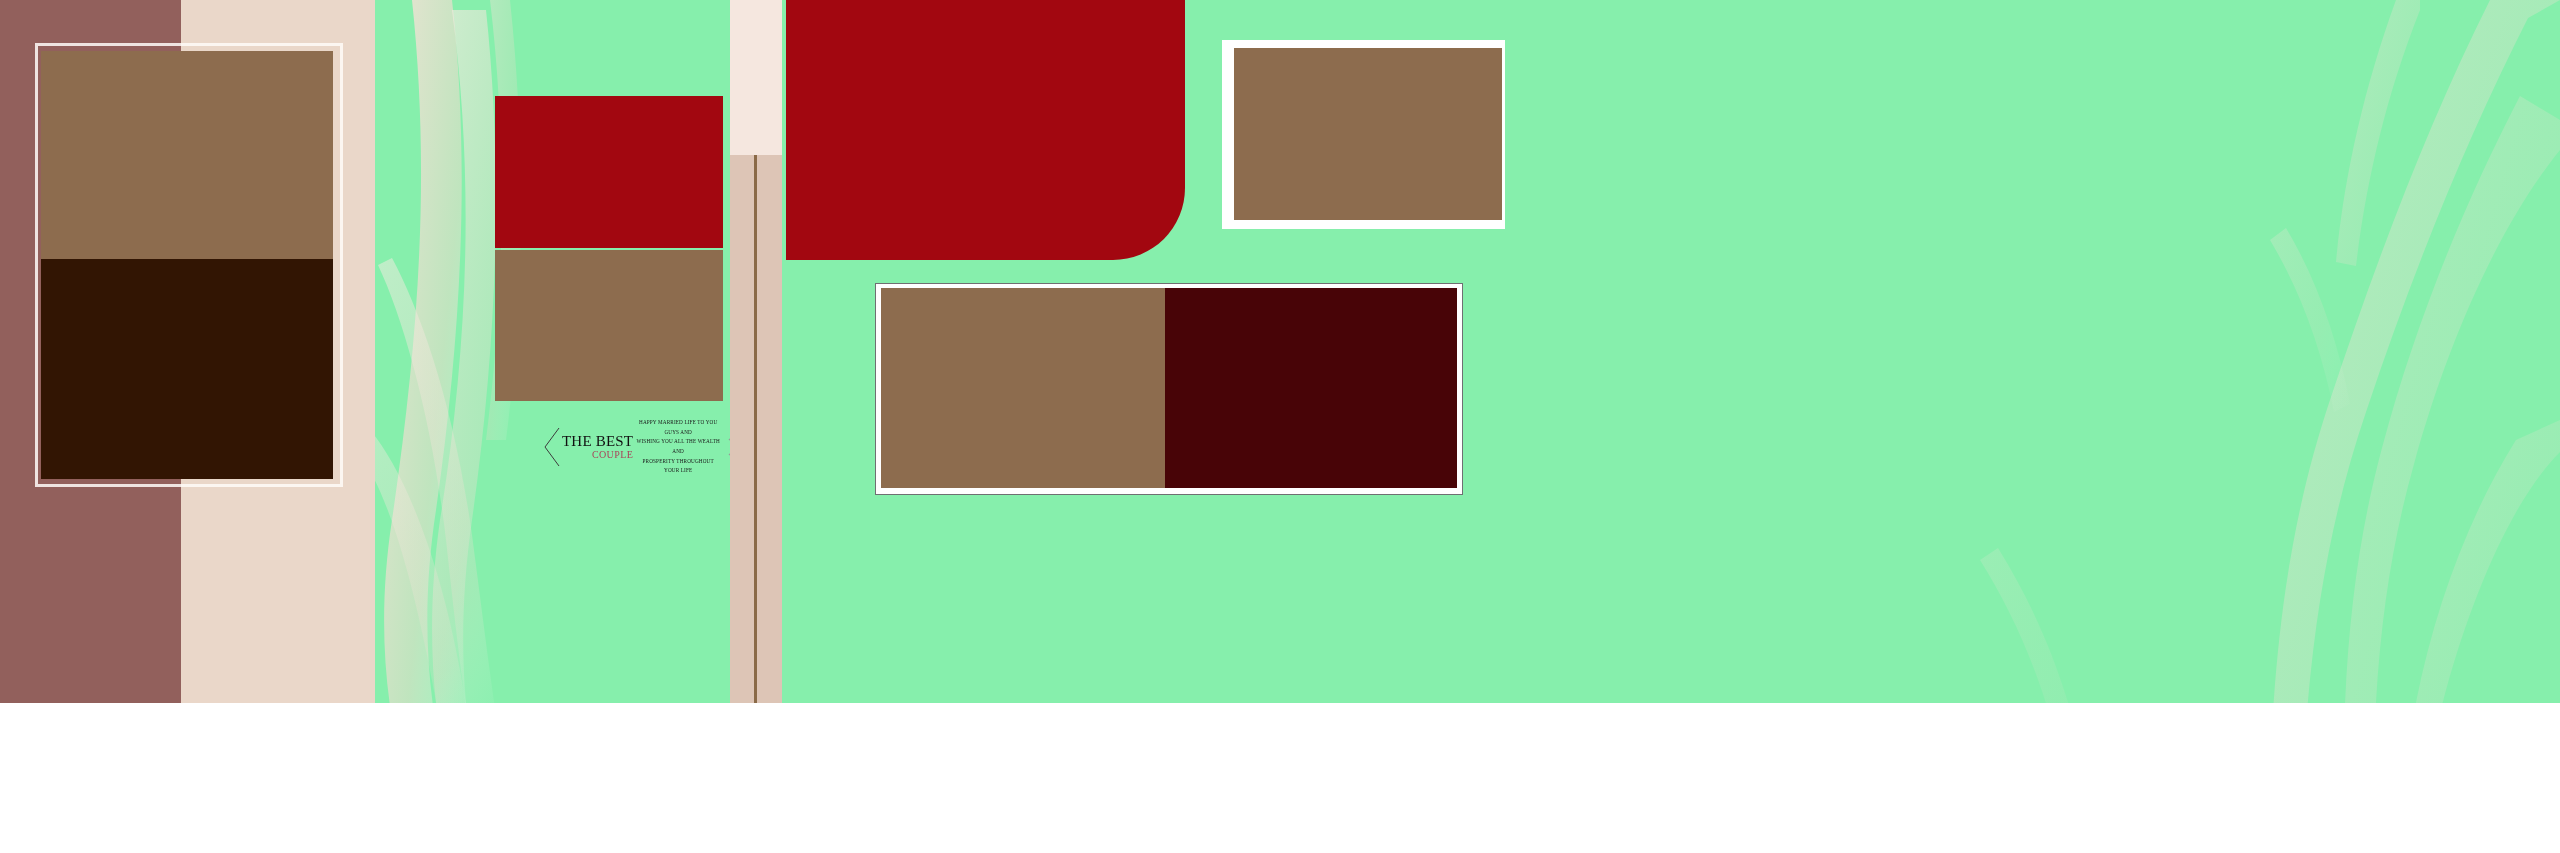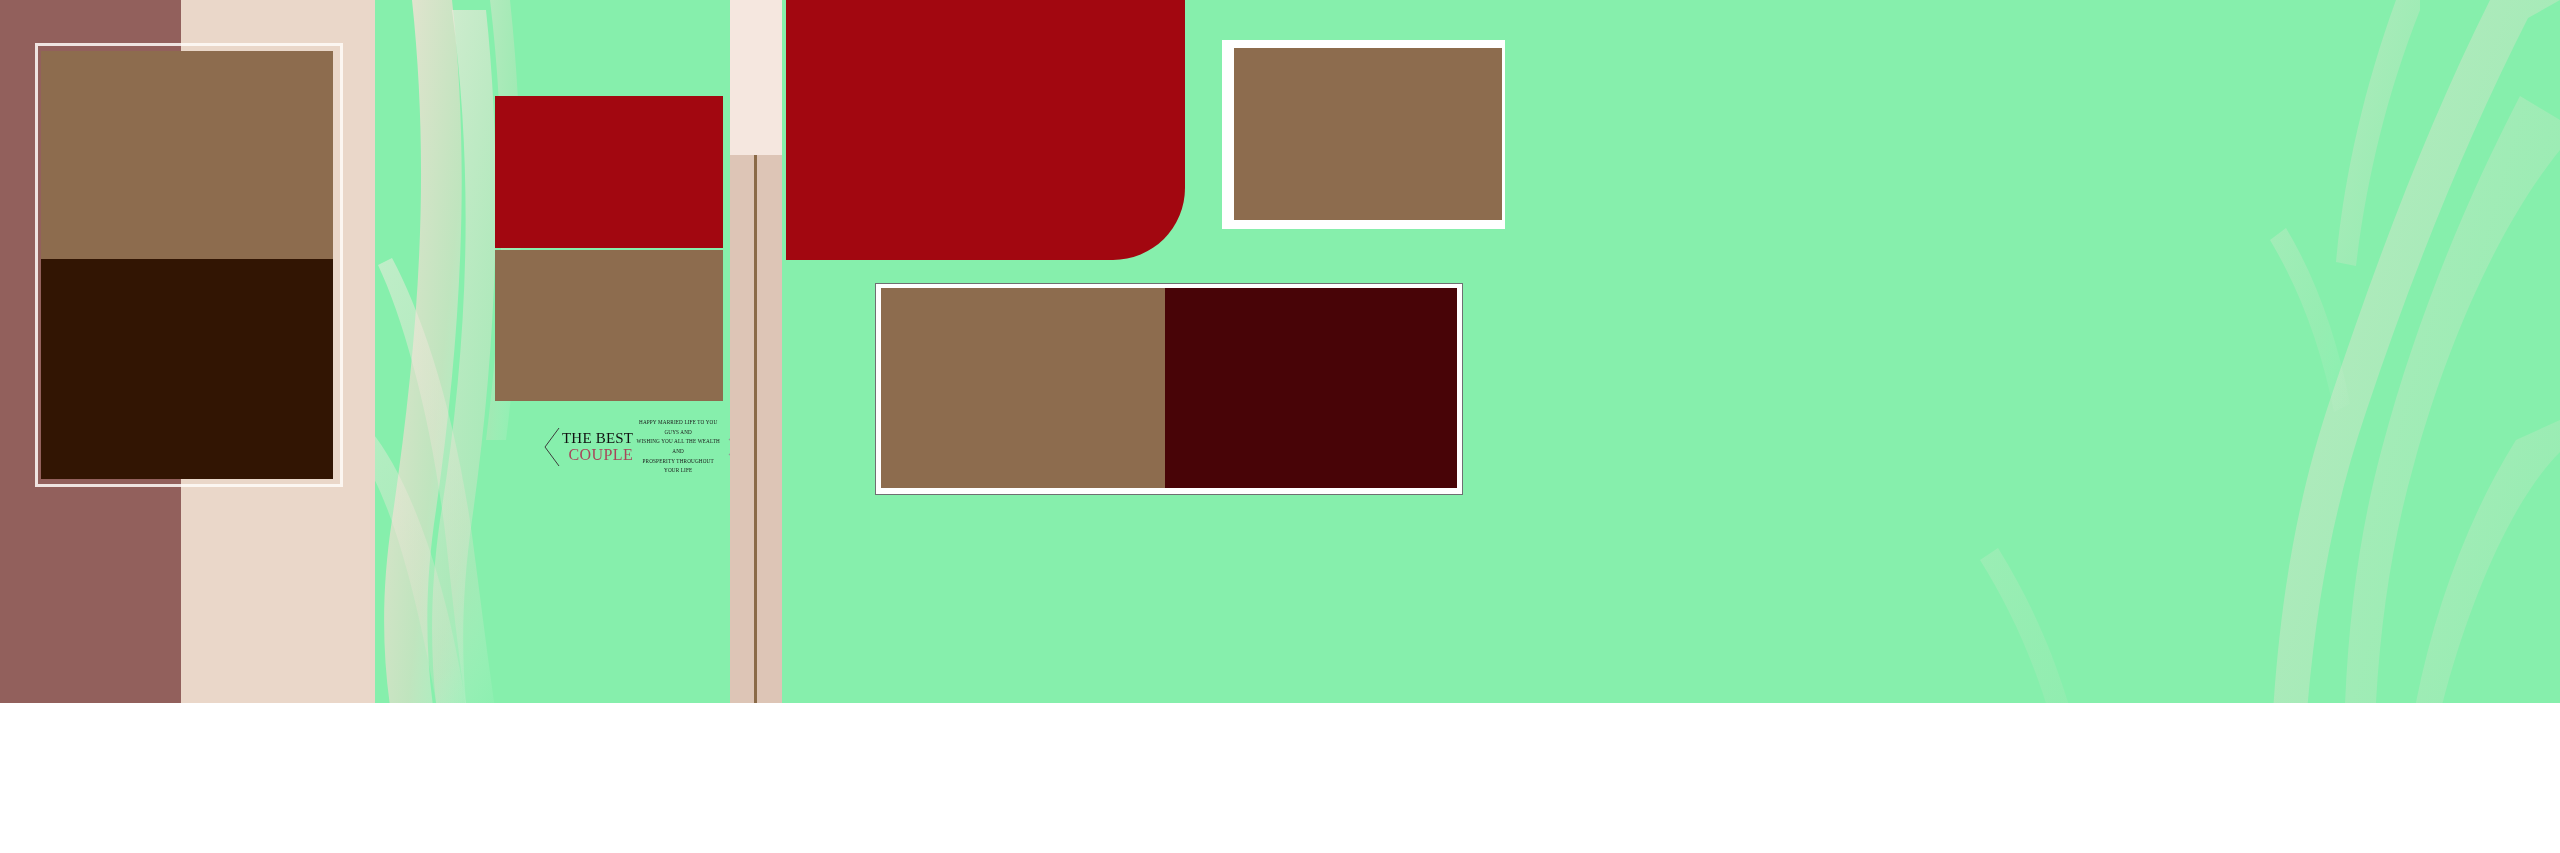--- a/index.html
+++ b/index.html
@@ -125,21 +125,21 @@
   .caption-line-1 {
     font-family: "Liberation Serif", serif;
     font-size: 15px;
     letter-spacing: 0.2px;
     color: #111111;
     white-space: nowrap;
     display: block;
   }
   .caption-line-2 {
     font-family: "Liberation Serif", serif;
-    font-size: 16px;
+    font-size: 10px;
     letter-spacing: 0.4px;
     color: #a8455a;
     white-space: nowrap;
     display: block;
     text-align: right;
     margin-top: 1px;
   }
   .caption-message {
     margin-left: 2px;
     font-family: "Liberation Serif", serif;

